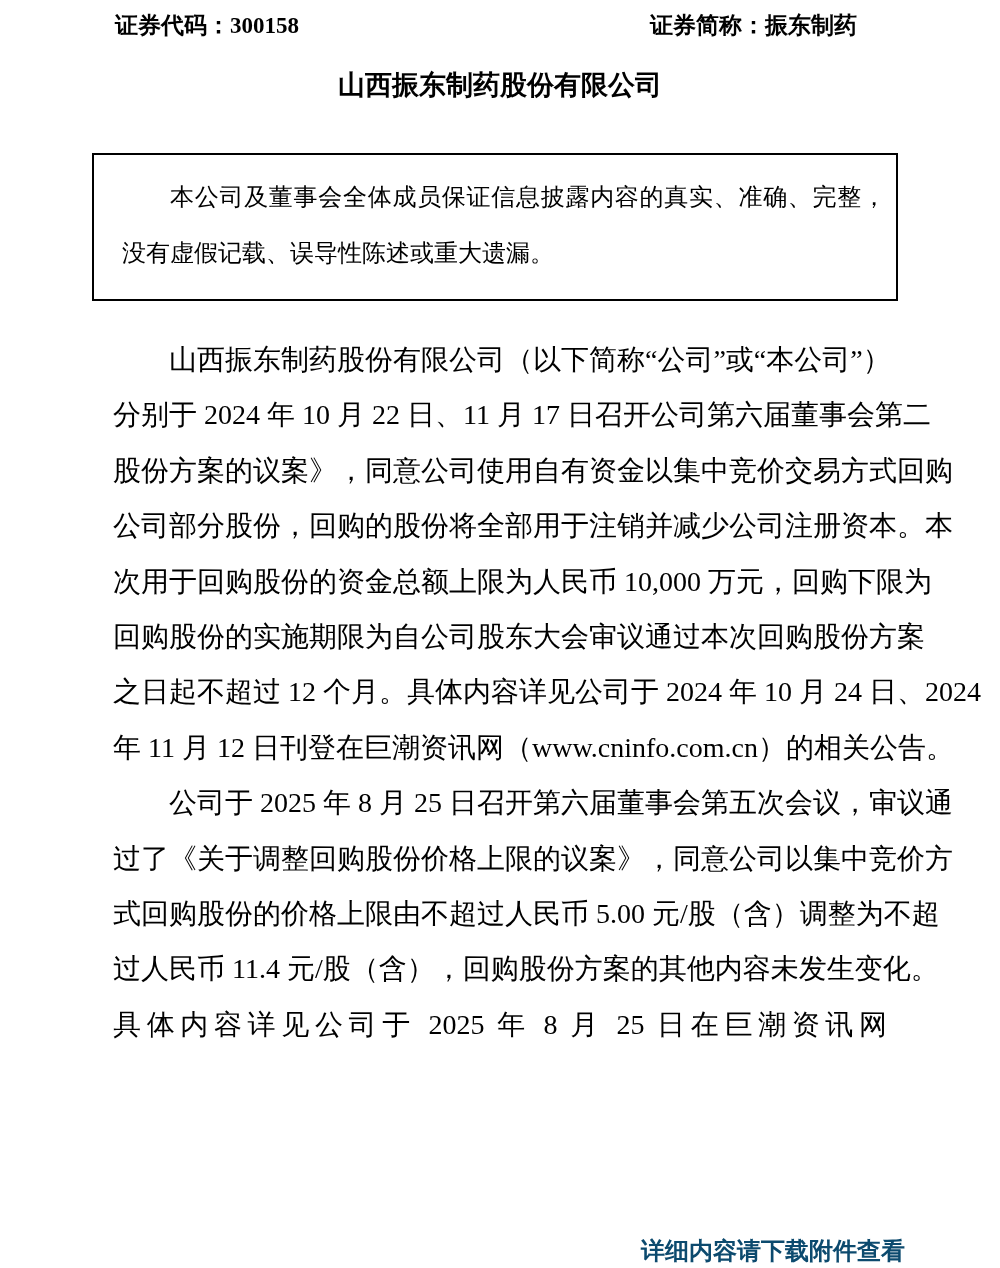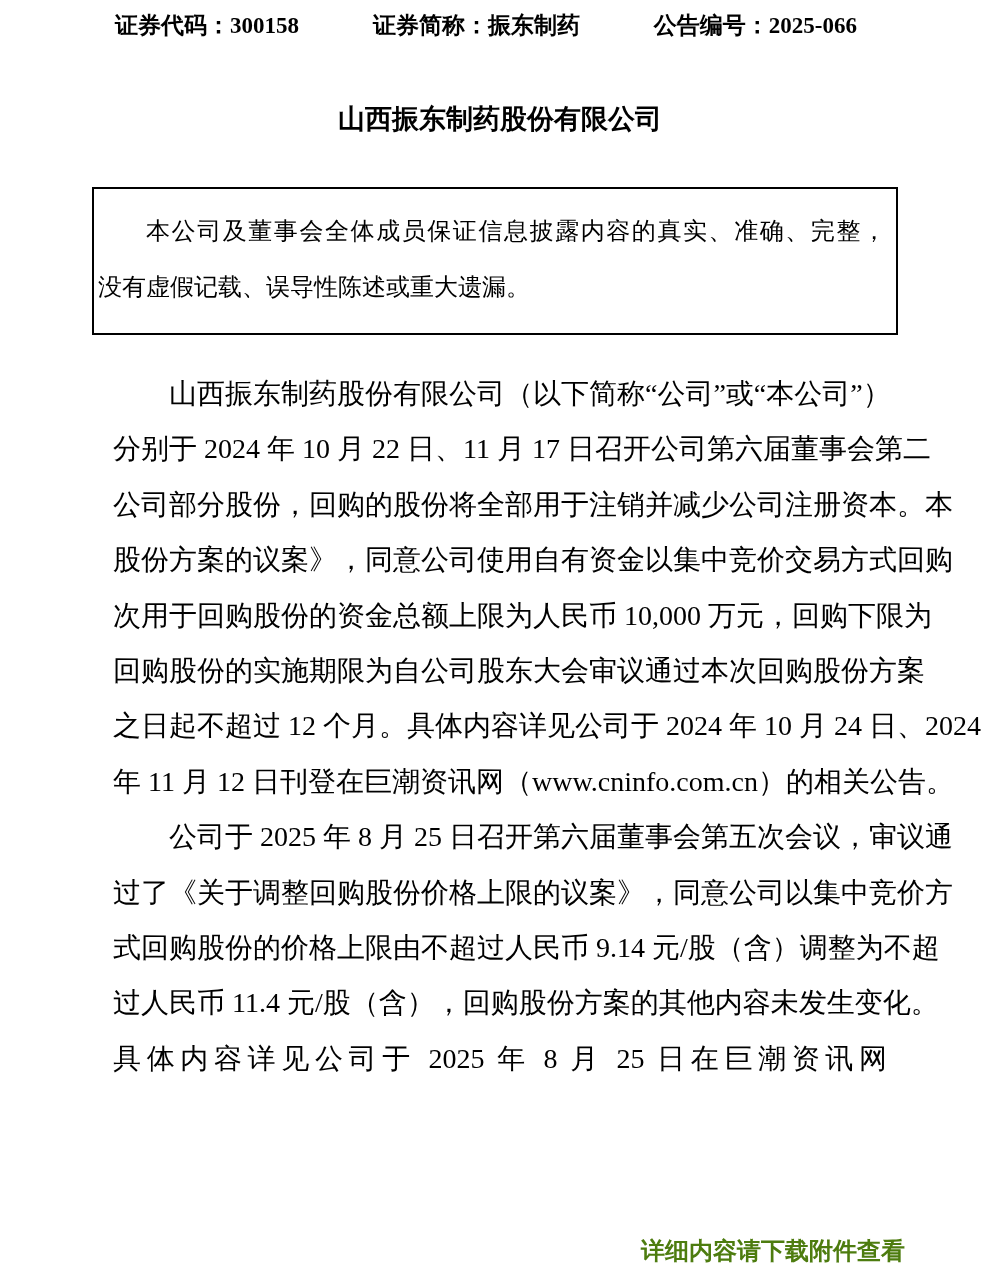--- a/index.html
+++ b/index.html
@@ -24,40 +24,40 @@
     margin: 0 143px 0 115px;
     padding-top: 10px;
     font-size: 23px;
     font-weight: bold;
     line-height: 32px;
     white-space: nowrap;
     gap: 28px;
   }
   
   .doc-title {
-    margin-top: 58px;
+    margin-top: 24px;
     text-align: center;
     font-size: 27px;
     font-weight: bold;
     line-height: 38px;
   }
   .doc-subtitle {
     margin-top: 17px;
     text-align: center;
     font-size: 27px;
     font-weight: bold;
     line-height: 38px;
   }
   
   .disclaimer-box {
     box-sizing: border-box;
     margin: 49px 0 0 92px;
     width: 806px;
     border: 2px solid #000000;
-    padding: 14px 10px 18px 4px;
+    padding: 14px 10px 18px 28px;
   }
   .disclaimer-line {
     font-size: 24px;
     line-height: 56px;
     text-align: justify;
     text-justify: inter-character;
   }
   .disclaimer-line.indent { text-indent: 2em; }
   .disclaimer-line.stretch { text-align-last: justify; }
   
@@ -79,52 +79,51 @@
   }
   
   .attachment-note {
     position: absolute;
     right: 95px;
     bottom: 4px;
     font-family: "Liberation Sans", "DejaVu Sans", sans-serif;
     font-size: 24px;
     line-height: 26px;
     font-weight: bold;
-    color: #4d7c0f;
+    color: #0c4a6e;
   }
 </style>
 </head>
 <body>
 
 <div class="page">
 
   <div class="header-row">
     <span>证券代码：300158</span>
     <span>证券简称：振东制药</span>
-    <span>公告编号：2025-066</span>
   </div>
 
   <div class="doc-title">山西振东制药股份有限公司</div>
 
   <div class="disclaimer-box">
     <div class="disclaimer-line indent stretch">本公司及董事会全体成员保证信息披露内容的真实、准确、完整，</div>
     <div class="disclaimer-line">没有虚假记载、误导性陈述或重大遗漏。</div>
   </div>
 
   <div class="body-text">
     <div class="body-line indent">山西振东制药股份有限公司（以下简称“公司”或“本公司”）</div>
     <div class="body-line">分别于 2024 年 10 月 22 日、11 月 17 日召开公司第六届董事会第二</div>
+    <div class="body-line">股份方案的议案》，同意公司使用自有资金以集中竞价交易方式回购</div>
     <div class="body-line">公司部分股份，回购的股份将全部用于注销并减少公司注册资本。本</div>
-    <div class="body-line">股份方案的议案》，同意公司使用自有资金以集中竞价交易方式回购</div>
     <div class="body-line">次用于回购股份的资金总额上限为人民币 10,000 万元，回购下限为</div>
     <div class="body-line">回购股份的实施期限为自公司股东大会审议通过本次回购股份方案</div>
     <div class="body-line">之日起不超过 12 个月。具体内容详见公司于 2024 年 10 月 24 日、2024</div>
     <div class="body-line para-end">年 11 月 12 日刊登在巨潮资讯网（www.cninfo.com.cn）的相关公告。</div>
     <div class="body-line indent">公司于 2025 年 8 月 25 日召开第六届董事会第五次会议，审议通</div>
     <div class="body-line">过了《关于调整回购股份价格上限的议案》，同意公司以集中竞价方</div>
-    <div class="body-line">式回购股份的价格上限由不超过人民币 9.14 元/股（含）调整为不超</div>
+    <div class="body-line">式回购股份的价格上限由不超过人民币 5.00 元/股（含）调整为不超</div>
     <div class="body-line para-end">过人民币 11.4 元/股（含），回购股份方案的其他内容未发生变化。</div>
     <div class="body-line">具体内容详见公司于 2025 年 8 月 25 日在巨潮资讯网</div>
   </div>
 
   <div class="attachment-note">详细内容请下载附件查看</div>
 
 </div>
 
 </body></html>

